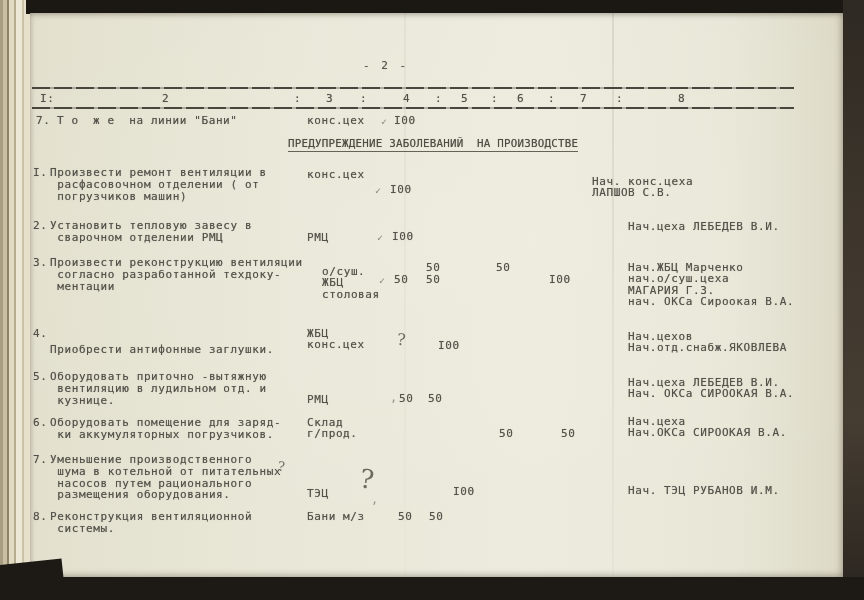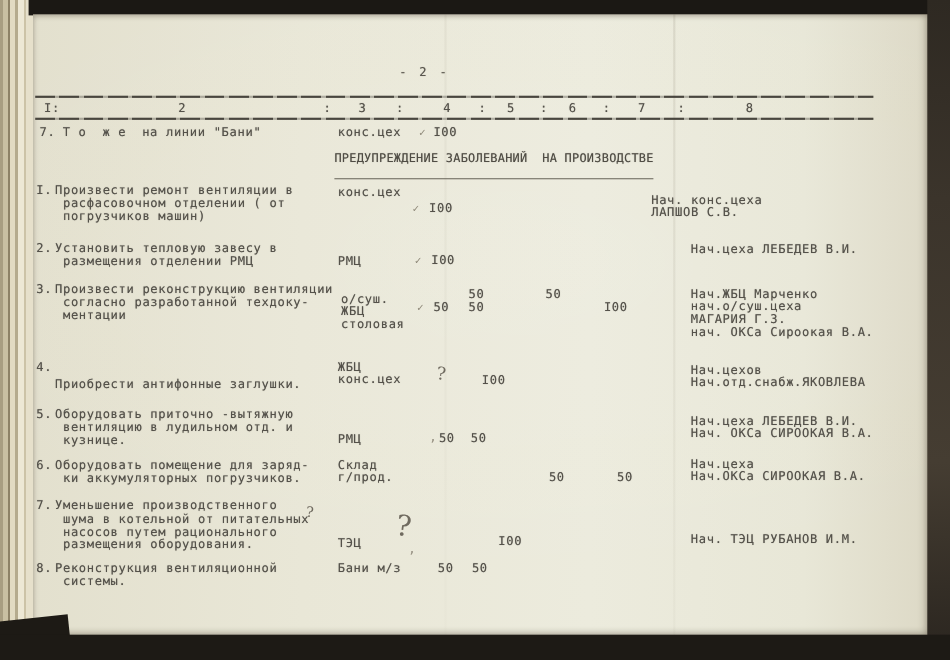--- a/index.html
+++ b/index.html
@@ -30,21 +30,21 @@
   .crease-v { position:absolute; top:13px; height:565px; width:2px;
     background:linear-gradient(180deg, rgba(90,80,60,.12), rgba(90,80,60,.03)); }
 
   
   .t { position:absolute; color:#54514a; font-size:11px; letter-spacing:.6px; line-height:11.8px;
        white-space:pre; text-shadow:0 0 .7px rgba(84,81,74,.6); }
   .dept { line-height:11.3px; }
   .resp { line-height:11.4px; }
   .pagenum { letter-spacing:2.5px; color:#5a564e; }
   .title { font-size:10.8px; letter-spacing:.25px; border-bottom:1.5px solid rgba(78,74,64,.85);
-           padding-bottom:12px; color:#4f4c44;margin-left:16px; }
+           padding-bottom:1px; color:#4f4c44; }
 
   .rule { position:absolute; left:32px; width:762px; height:2px;
     background:repeating-linear-gradient(90deg, rgba(64,61,54,.95) 0 18px, rgba(64,61,54,.35) 18px 22px); }
   .rule-top    { box-shadow:0 -5px 0 -1px rgba(64,61,54,.28); }
   .rule-bottom { box-shadow:0 4px 0 -1px rgba(64,61,54,.2); }
 
   
   .mark { position:absolute; color:#8e8878; }
   .check { font-size:10px; letter-spacing:0; }
   .q { font-family:"DejaVu Serif", serif; color:#6f6a5f; }
@@ -101,33 +101,33 @@
     <span class="t dept" style="left:307px; top:169px;">конс.цех</span>
     <span class="mark check" style="left:375px; top:185px;">✓</span>
     <span class="t" style="left:390px; top:184px;">I00</span>
     <span class="t resp" style="left:592px; top:176px;">Нач. конс.цеха
 ЛАПШОВ С.В.</span>
   </div>
 
   <div>
     <span class="t" style="left:33px; top:220px;">2.</span>
     <span class="t" style="left:50px; top:220px;">Установить тепловую завесу в
- размещения отделении РМЦ</span>
+ сварочном отделении РМЦ</span>
     <span class="t dept" style="left:307px; top:232px;">РМЦ</span>
     <span class="mark check" style="left:377px; top:232px;">✓</span>
     <span class="t" style="left:392px; top:231px;">I00</span>
     <span class="t resp" style="left:628px; top:221px;">Нач.цеха ЛЕБЕДЕВ В.И.</span>
   </div>
 
   <div>
     <span class="t" style="left:33px; top:257px;">3.</span>
     <span class="t" style="left:50px; top:257px;">Произвести реконструкцию вентиляции
  согласно разработанной техдоку-
  ментации</span>
-    <span class="t dept" style="left:310px; top:266px;">о/суш.
+    <span class="t dept" style="left:322px; top:266px;">о/суш.
 ЖБЦ
 столовая</span>
     <span class="t" style="left:426px; top:262px;">50</span>
     <span class="t" style="left:496px; top:262px;">50</span>
     <span class="mark check" style="left:379px; top:275px;">✓</span>
     <span class="t" style="left:394px; top:274px;">50</span>
     <span class="t" style="left:426px; top:274px;">50</span>
     <span class="t" style="left:549px; top:274px;">I00</span>
     <span class="t resp" style="left:628px; top:262px;">Нач.ЖБЦ Марченко
 нач.о/суш.цеха

